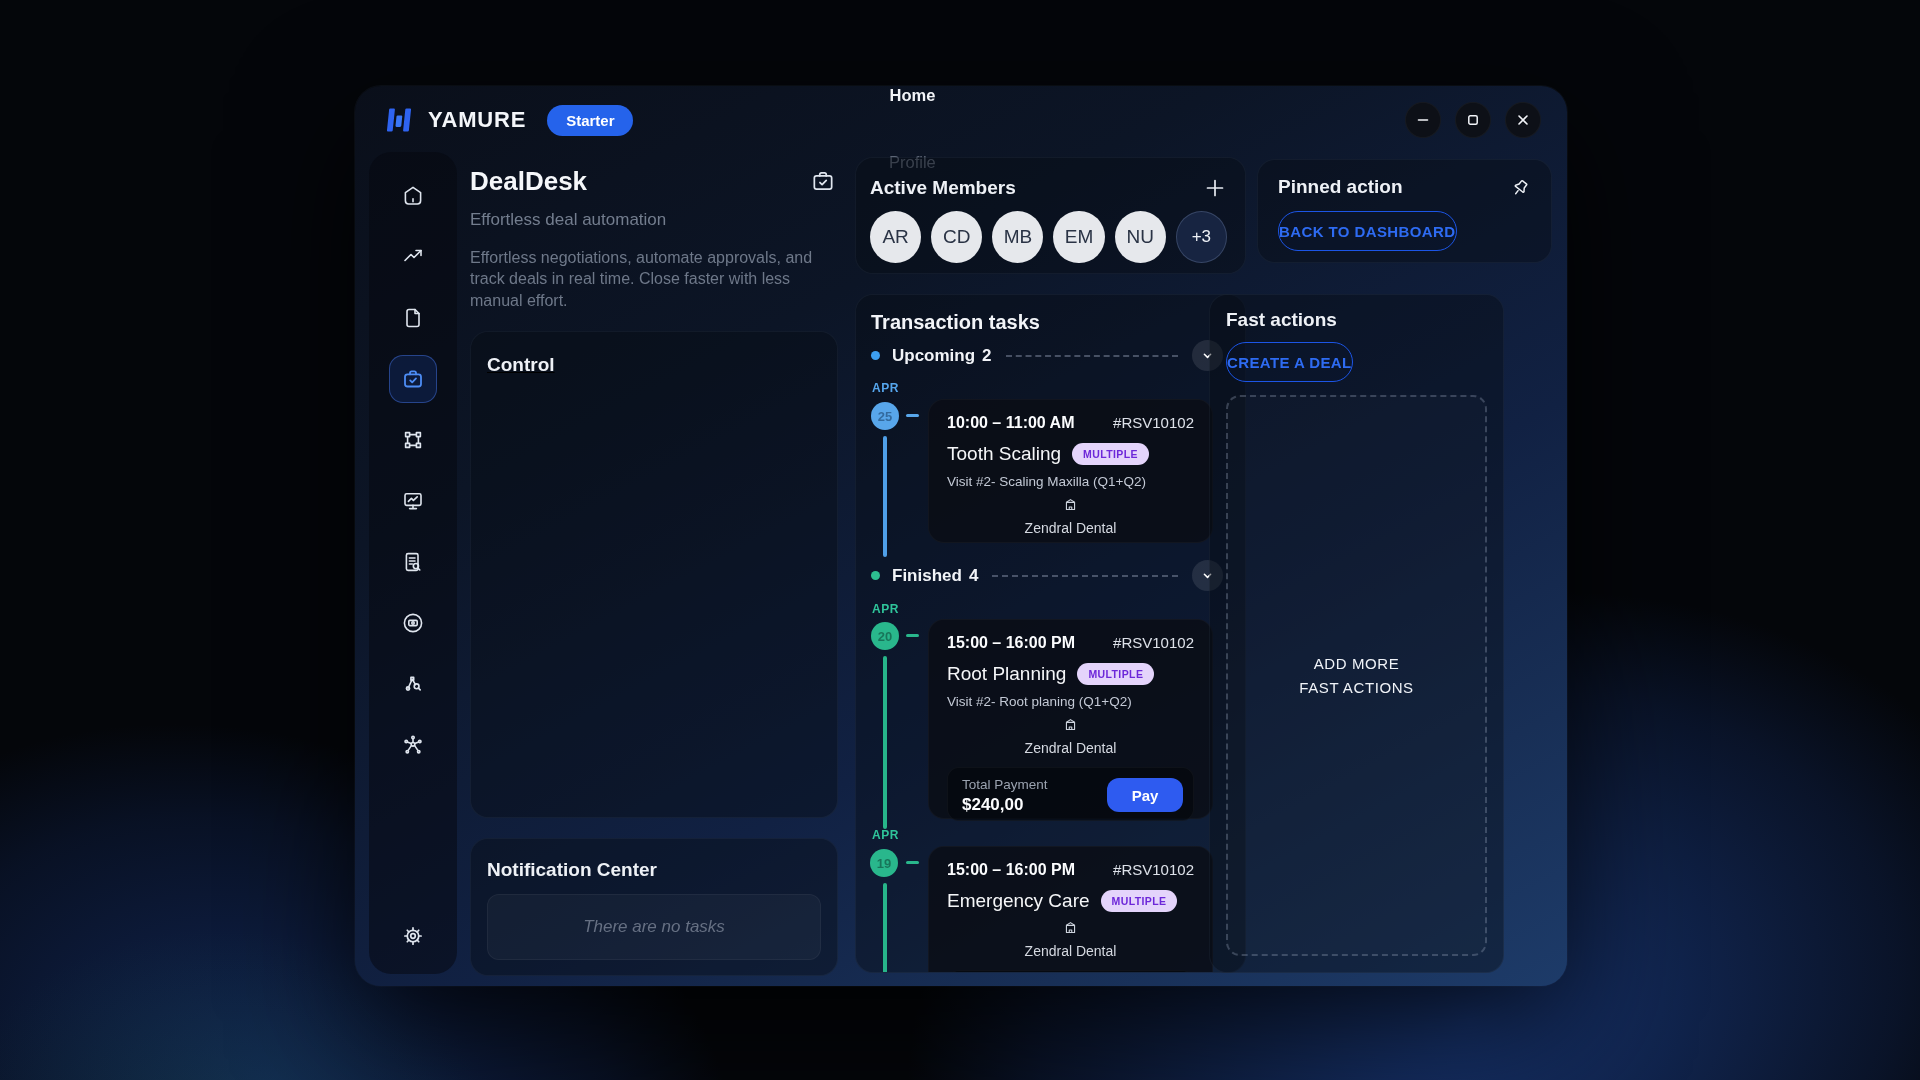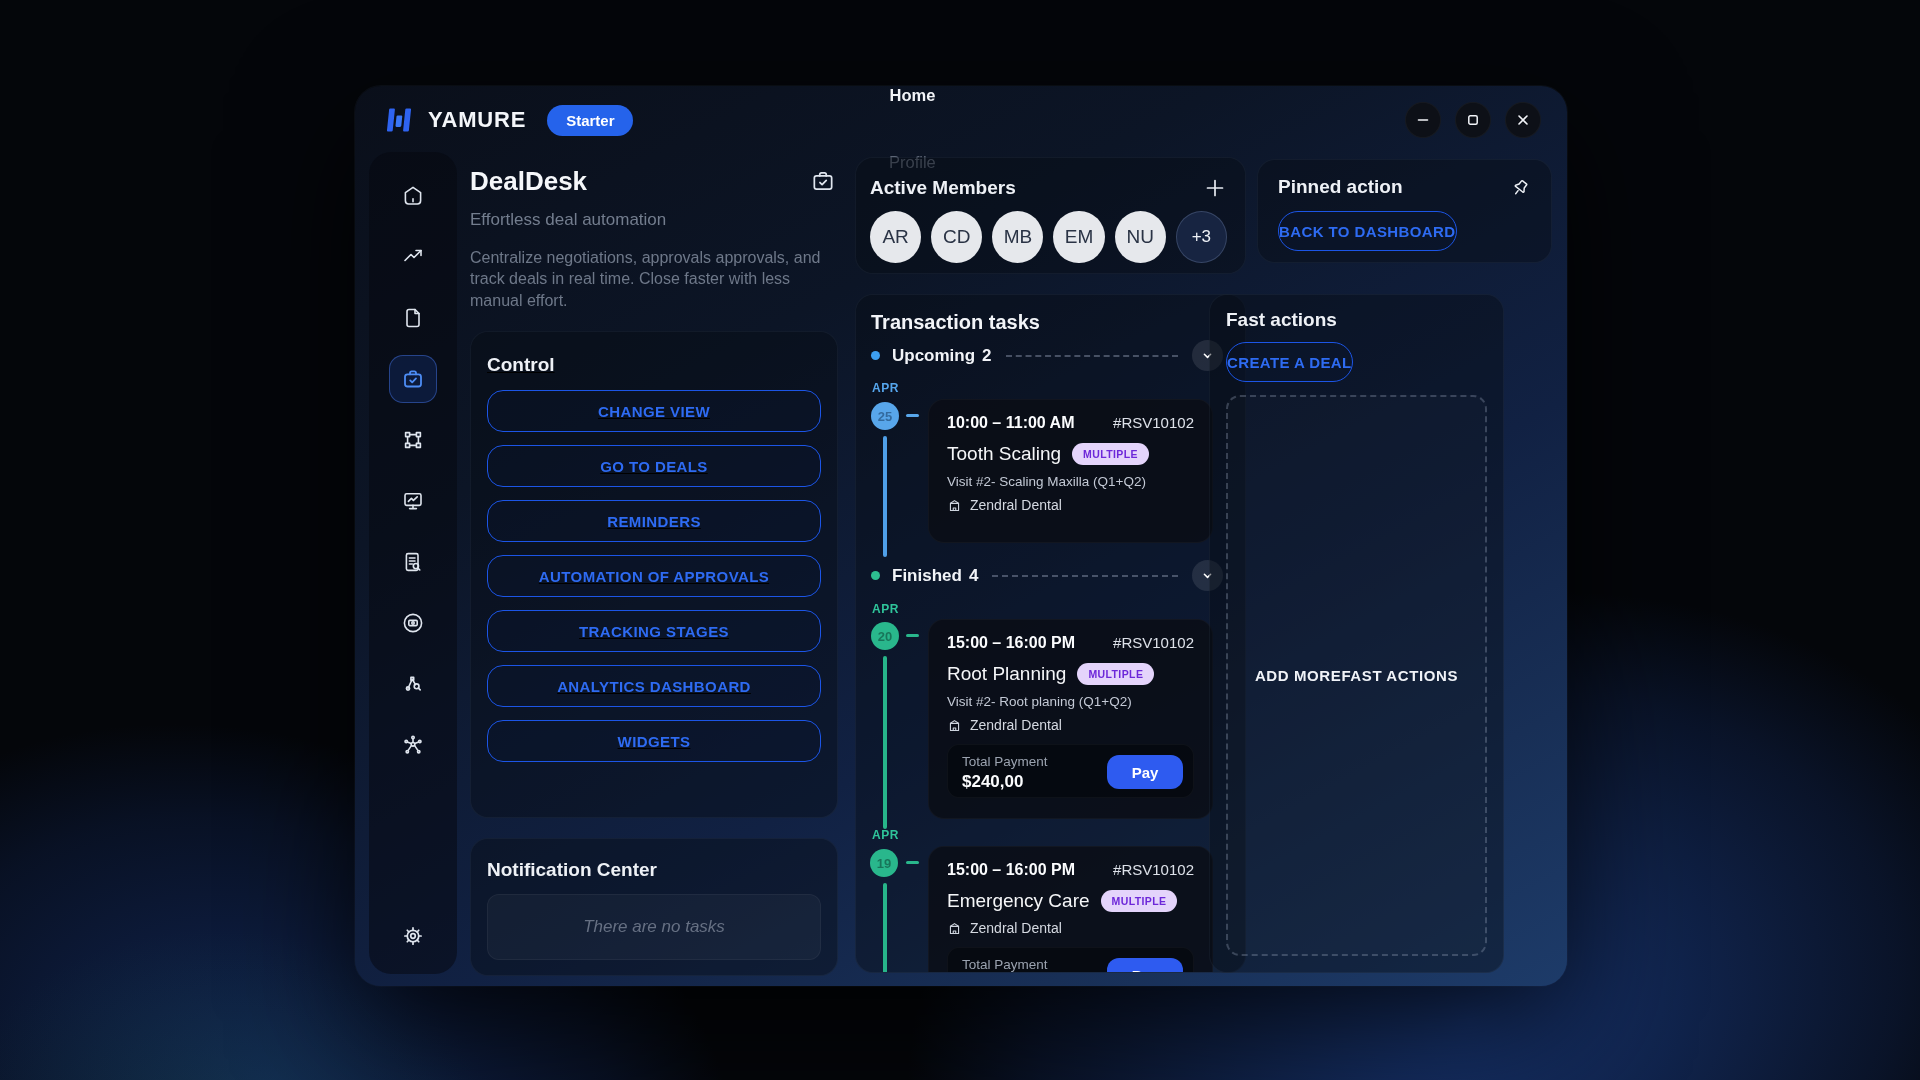--- a/index.html
+++ b/index.html
@@ -100,38 +100,38 @@
   .card { position:absolute; left:72px; width:285px; background:rgba(10,13,20,.8);
     border:1px solid rgba(255,255,255,.035); border-radius:16px; padding:14px 18px; cursor:pointer; }
   .c-row1 { display:flex; justify-content:space-between; align-items:baseline; }
   .c-time { color:#fbfcfe; font-size:16px; font-weight:700; }
   .c-id { color:#dde1e9; font-size:15px; }
   .c-row2 { margin-top:11px; display:flex; align-items:center; gap:11px; }
   .c-name { color:#f5f6f8; font-size:19px; }
   .c-badge { background:#e4d4fb; color:#6d28d9; font-size:10.5px; font-weight:800; letter-spacing:.4px;
     padding:5px 11px; border-radius:999px; }
   .c-visit { margin-top:9px; color:#c3c9d5; font-size:13.5px; }
-  .c-org { margin-top:8px; display:flex; align-items:center; gap:8px; color:#d5d9e1; font-size:14px; }
+  .c-org { margin-top:8px; display:flex; align-items:center; gap:8px; color:#d5d9e1; font-size:14px;flex-direction:column; }
   .payment { position:relative; margin-top:11px; background:rgba(4,6,11,.62); border:1px solid rgba(255,255,255,.04);
     border-radius:12px; padding:9px 14px; height:54px; }
   .p-label { color:#9ba3b0; font-size:13.5px; }
   .p-amount { margin-top:3px; color:#fbfcfe; font-size:17px; font-weight:700; }
   .pay-btn { position:absolute; right:10px; top:10px; width:76px; height:34px; border-radius:12px;
     background:#2e5bf0; color:#fff; font-size:15px; font-weight:600; border:none; cursor:pointer;
     display:flex; align-items:center; justify-content:center; font-family:"Liberation Sans","DejaVu Sans",sans-serif; }
 
   
   .pinned-panel { left:902px; top:73px; width:295px; height:104px; padding:16px 20px; }
   .pin-head { display:flex; align-items:center; justify-content:space-between; }
   .pinned-panel .obtn { margin-top:13px; height:40px; }
   .fast-panel { left:854px; top:208px; width:295px; height:679px; padding:14px 16px; }
   .fast-panel .obtn { margin-top:11px; height:40px; }
   .dashbox { margin-top:13px; height:561px; border:2px dashed rgba(160,172,195,.3); border-radius:14px;
-    background:rgba(255,255,255,.015); display:flex; flex-direction:row; align-items:center; justify-content:center;
-    color:#f0f3f8; font-size:15px; font-weight:700; letter-spacing:.6px; line-height:1.6; cursor:pointer; }
+    background:rgba(255,255,255,.015); display:flex; flex-direction:column; align-items:center; justify-content:center;
+    color:#f0f3f8; font-size:15px; font-weight:400; letter-spacing:.6px; line-height:1.6; cursor:pointer; }
 </style>
 </head>
 <body>
 
 <div class="blob blob1"></div>
 <div class="blob blob2"></div>
 <div class="blob blob3"></div>
 
 <div class="window">
 
@@ -259,34 +259,25 @@
   <section class="dd-header">
     <div class="dd-title">DealDesk</div>
     <div class="dd-icon">
       <svg width="26" height="26" viewBox="0 0 24 24" class="icon-stroke">
         <rect x="4" y="7.3" width="16" height="12.2" rx="2"></rect>
           <path d="M9 7.3 V6 Q9 4.4 10.6 4.4 H13.4 Q15 4.4 15 6 V7.3"></path>
           <path d="M9.2 13.4 l2 2 l3.8 -4"></path>
       </svg>
     </div>
     <div class="dd-sub">Effortless deal automation</div>
-    <div class="dd-desc">Centralize negotiations, approvals approvals, and track deals in real time. Close faster with less manual effort.</div>
+    <div class="dd-desc">Effortless negotiations, automate approvals, and track deals in real time. Close faster with less manual effort.</div>
   </section>
 
   <section class="panel control-panel">
     <div class="ptitle">Control</div>
-    <div class="ctl-buttons">
-      <button class="obtn">CHANGE VIEW</button>
-      <button class="obtn">GO TO DEALS</button>
-      <button class="obtn">REMINDERS</button>
-      <button class="obtn">AUTOMATION OF APPROVALS</button>
-      <button class="obtn">TRACKING STAGES</button>
-      <button class="obtn">ANALYTICS DASHBOARD</button>
-      <button class="obtn">WIDGETS</button>
-    </div>
   </section>
 
   <section class="panel notif-panel">
     <div class="ptitle">Notification Center</div>
     <div class="notif-box">
       <span class="notif-empty">There are no tasks</span>
     </div>
   </section>
 
   <section class="panel members-panel">

